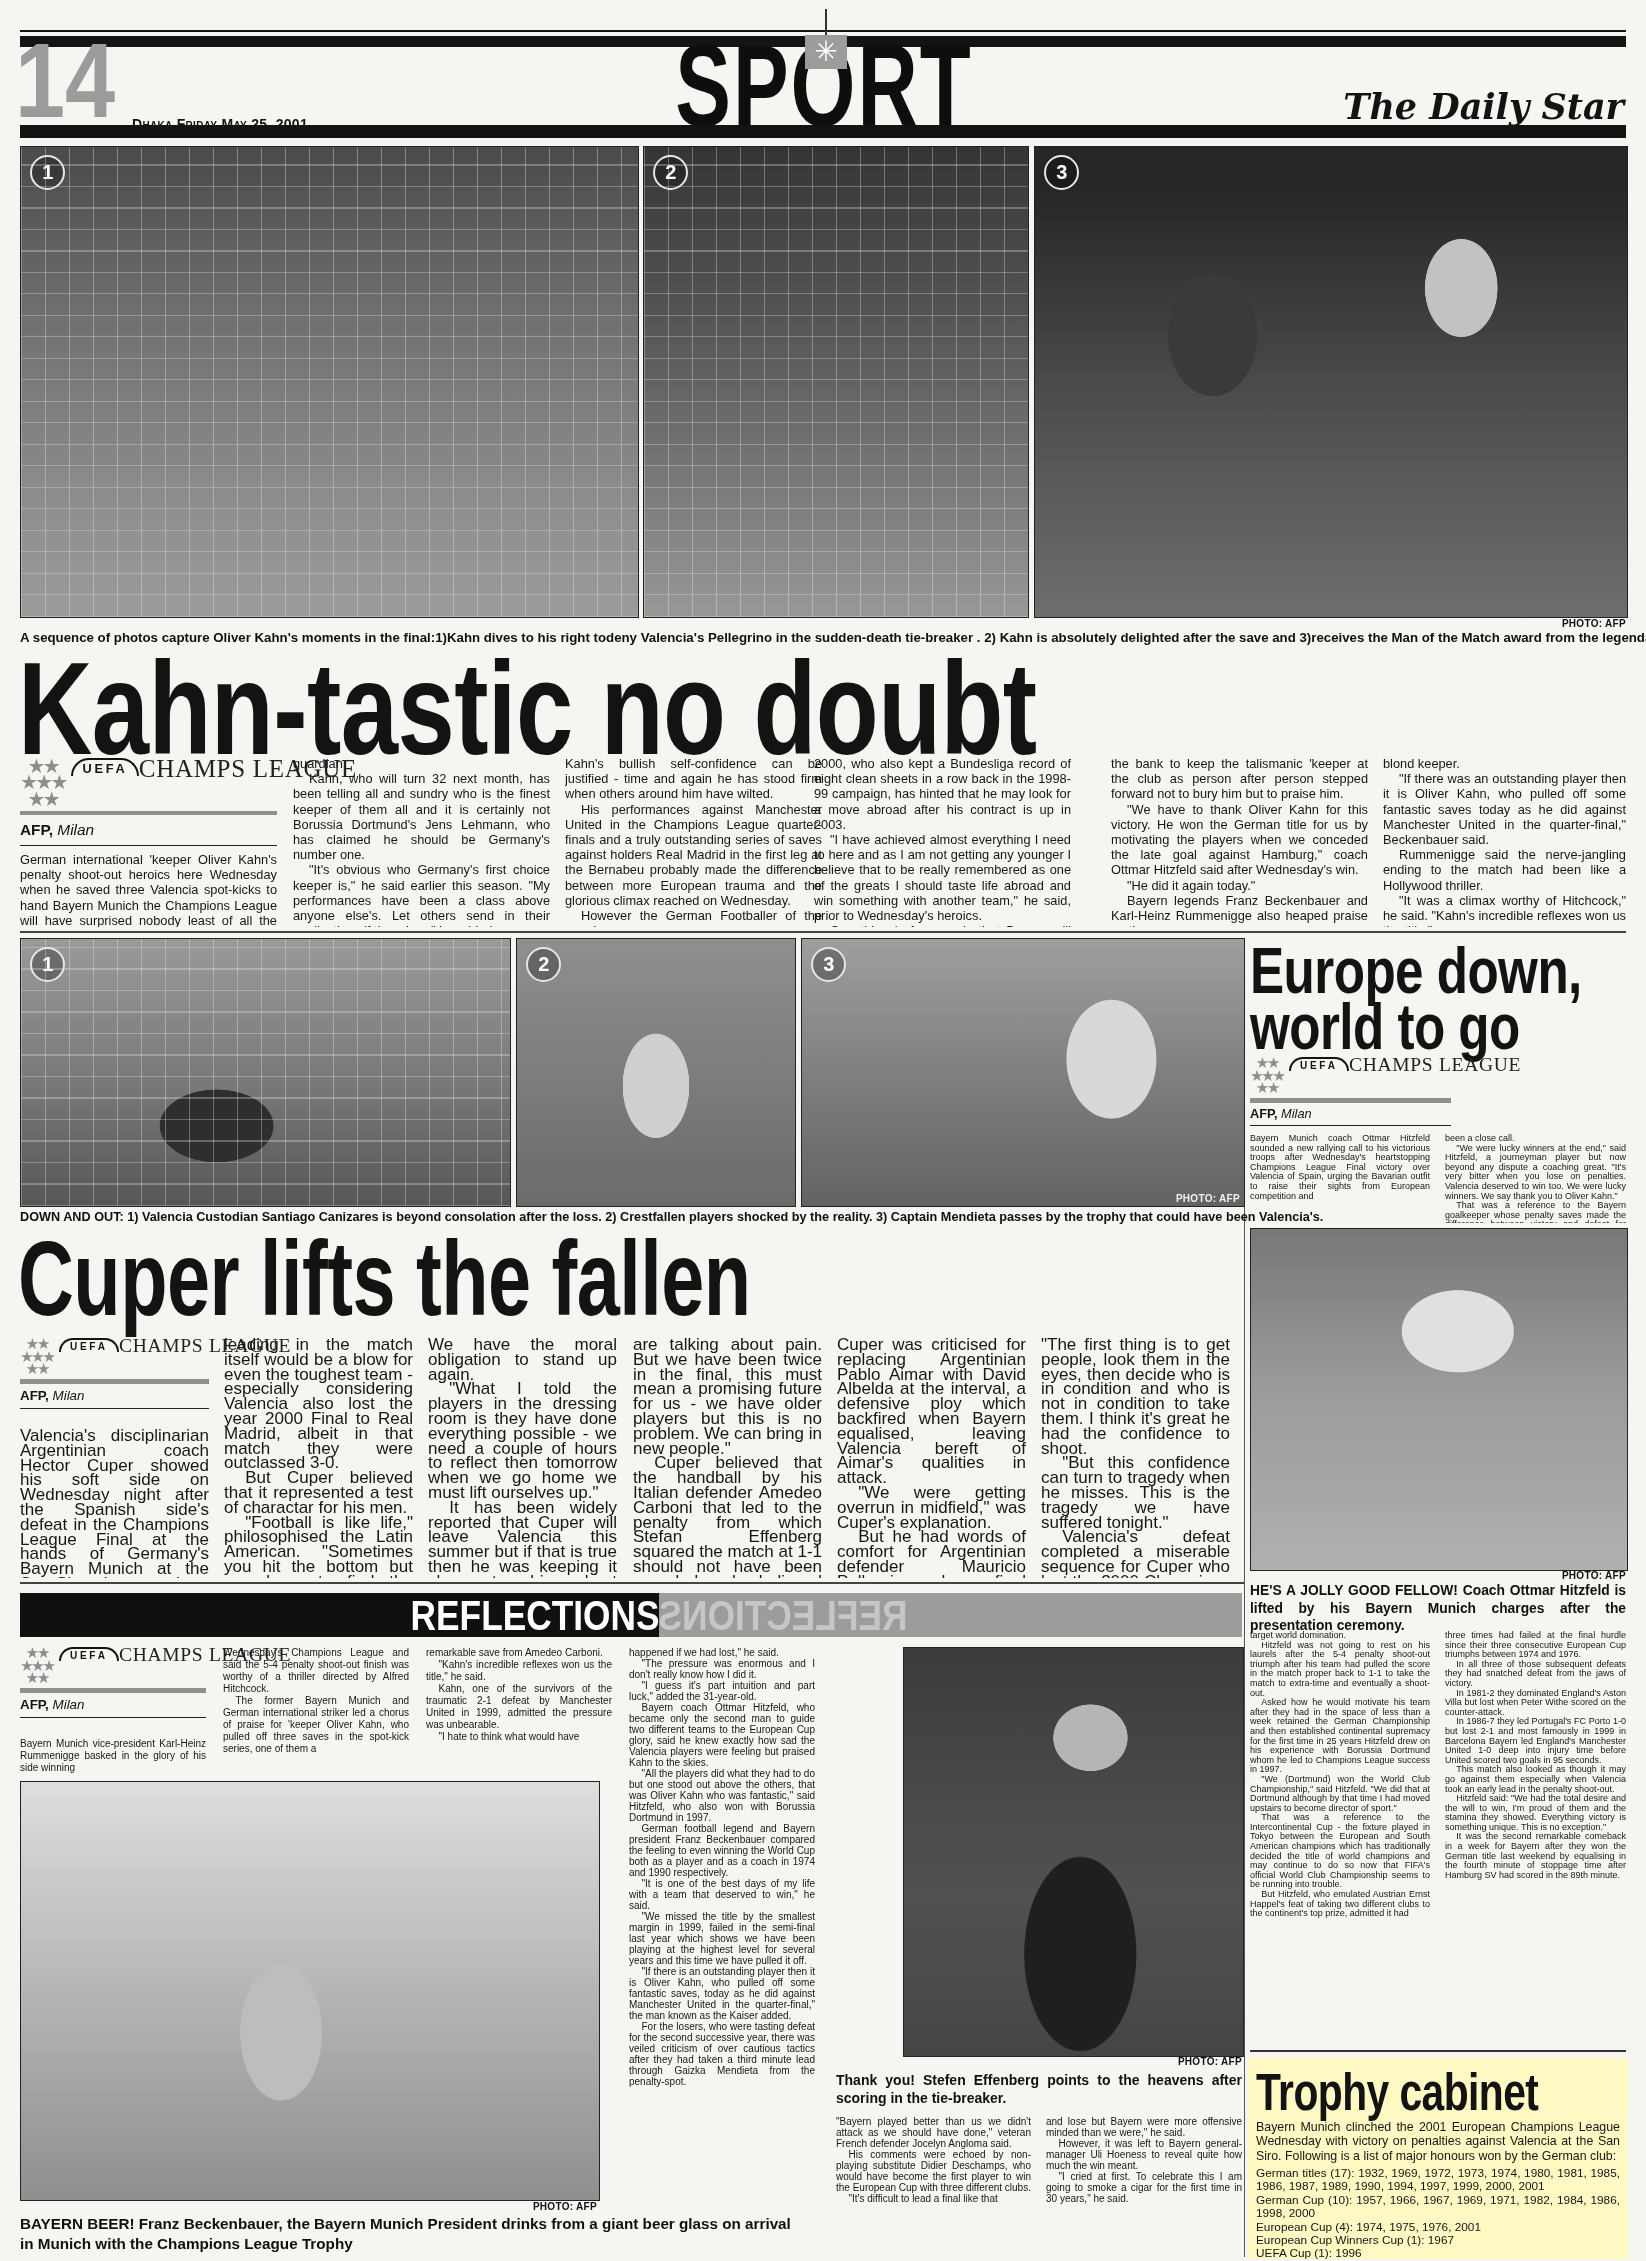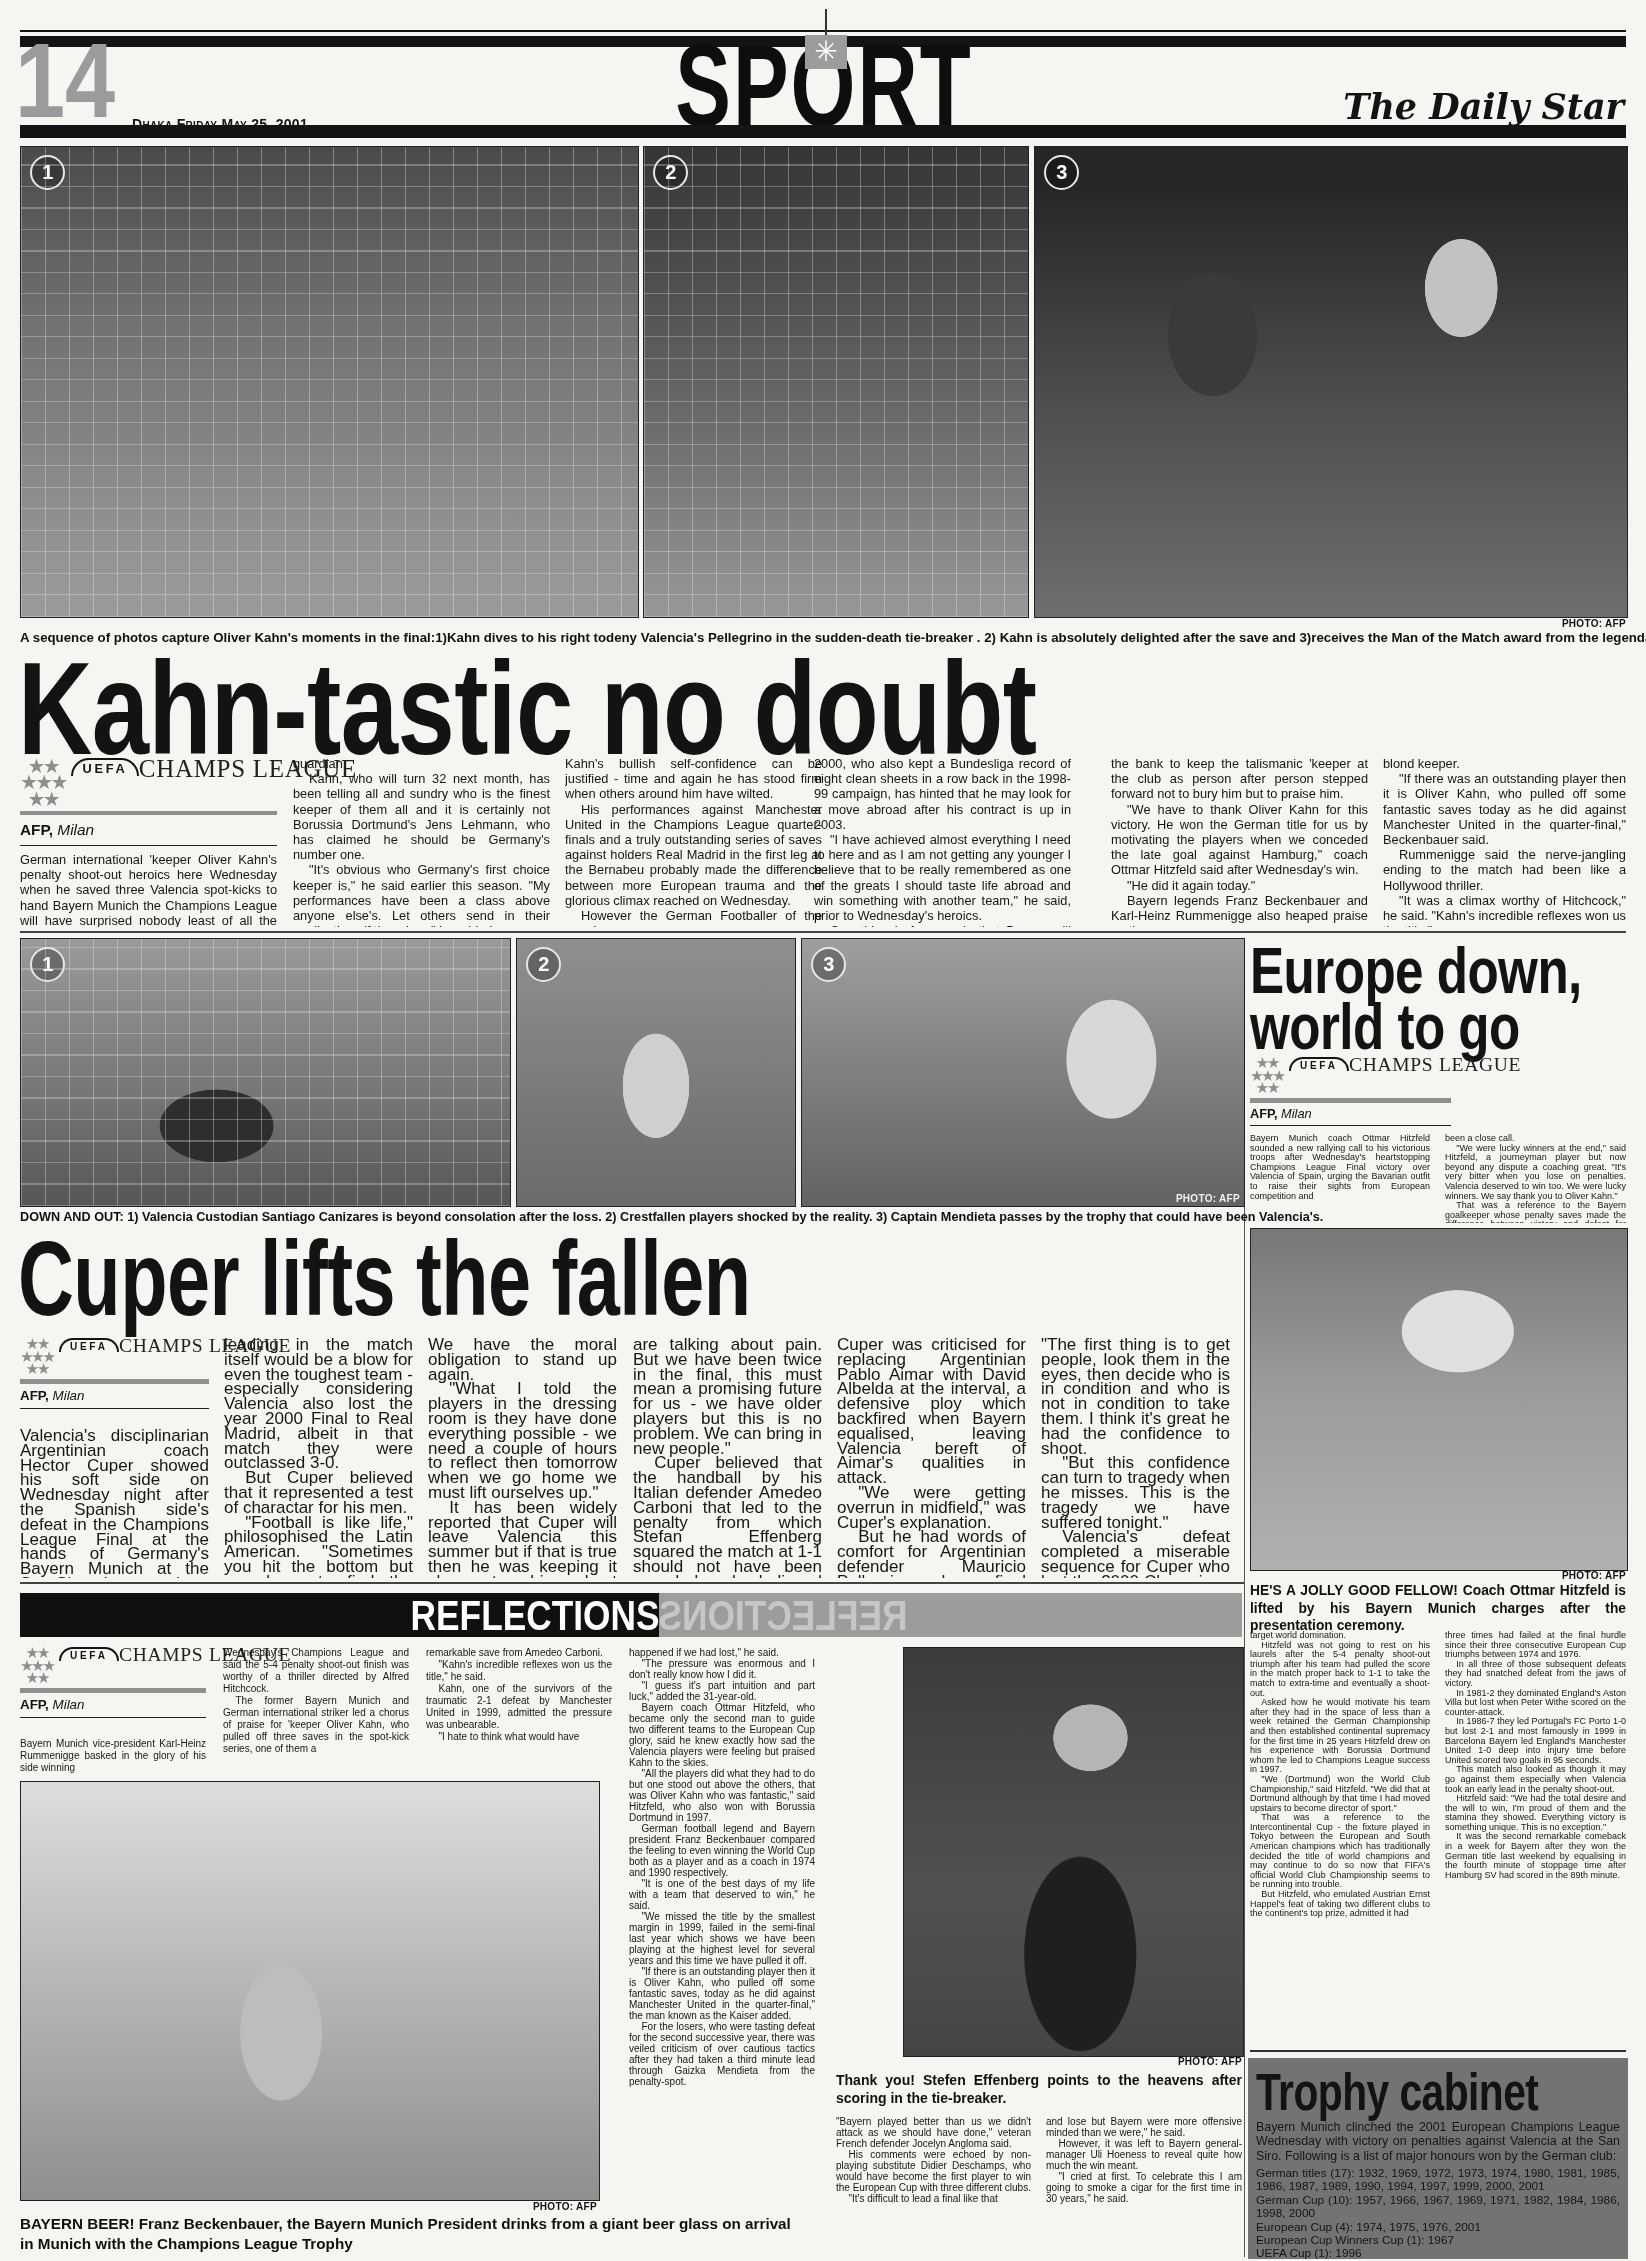--- a/index.html
+++ b/index.html
@@ -39,21 +39,21 @@
   .uefa-right{display:flex;flex-direction:row;align-items:flex-start}
   .arc{border:2.7px solid #141414;border-bottom:none;border-radius:39px 39px 0 0;padding:1.3px 9.4px 0;font-weight:bold;letter-spacing:2.7px;color:#141414}
   .champs{font-family:"Liberation Serif",serif;color:#222;letter-spacing:0.7px;margin-top:-2.7px;white-space:nowrap}
   .logo-bar{height:4.7px;background:#8f8f8f;margin-top:3.4px}
   .byline{border-bottom:1.3px solid #222;padding:5.4px 0 6.7px;margin-bottom:6.7px}
   .byline .ag{font-weight:bold}
   .byline .loc{font-style:italic}
   .logo-lg .champs{font-size:25px}.logo-lg .stars{font-size:20px}.logo-lg .arc{font-size:12.8px}
   .logo-sm .champs{font-size:19.5px}.logo-sm .stars{font-size:15.4px}.logo-sm .arc{font-size:10px}
   
-  .trophy-box{position:absolute;left:1248px;top:2058px;width:380px;height:201px;background:#737373}
+  .trophy-box{position:absolute;left:1248px;top:2058px;width:380px;height:201px;background:#fef9c3}
   .trophy-item{font-size:11.8px;line-height:13.4px;text-align:justify}
   .trophy-item b{font-weight:normal}
   
   .banner-left{position:absolute;left:20px;top:1593px;width:639px;height:44px;background:#101010;color:#fff;text-align:right}
   .banner-right{position:absolute;left:659px;top:1593px;width:583px;height:44px;background:#9c9c9c;color:#c6c6c6;transform:scaleX(-1);text-align:right}
   .banner-text{font-weight:bold;font-size:43px;line-height:44px;letter-spacing:0;white-space:nowrap;display:inline-block;transform:scaleX(.82);transform-origin:right center}
   .masthead-star{position:absolute;left:805px;top:35px;width:42px;height:34px;background:#9c9c9c;text-align:center;color:#fff;font-size:28px;line-height:34px}
   .masthead-star::before{content:"\2733"}
   .spark-line{position:absolute;left:825px;top:9.4px;width:2px;height:25.5px;background:#333}
 </style>

